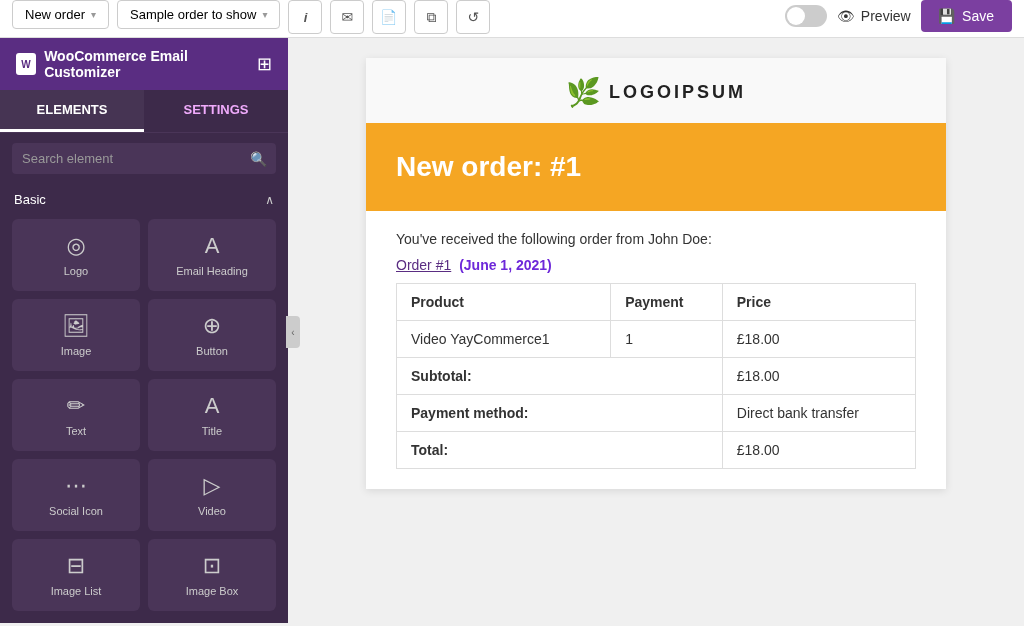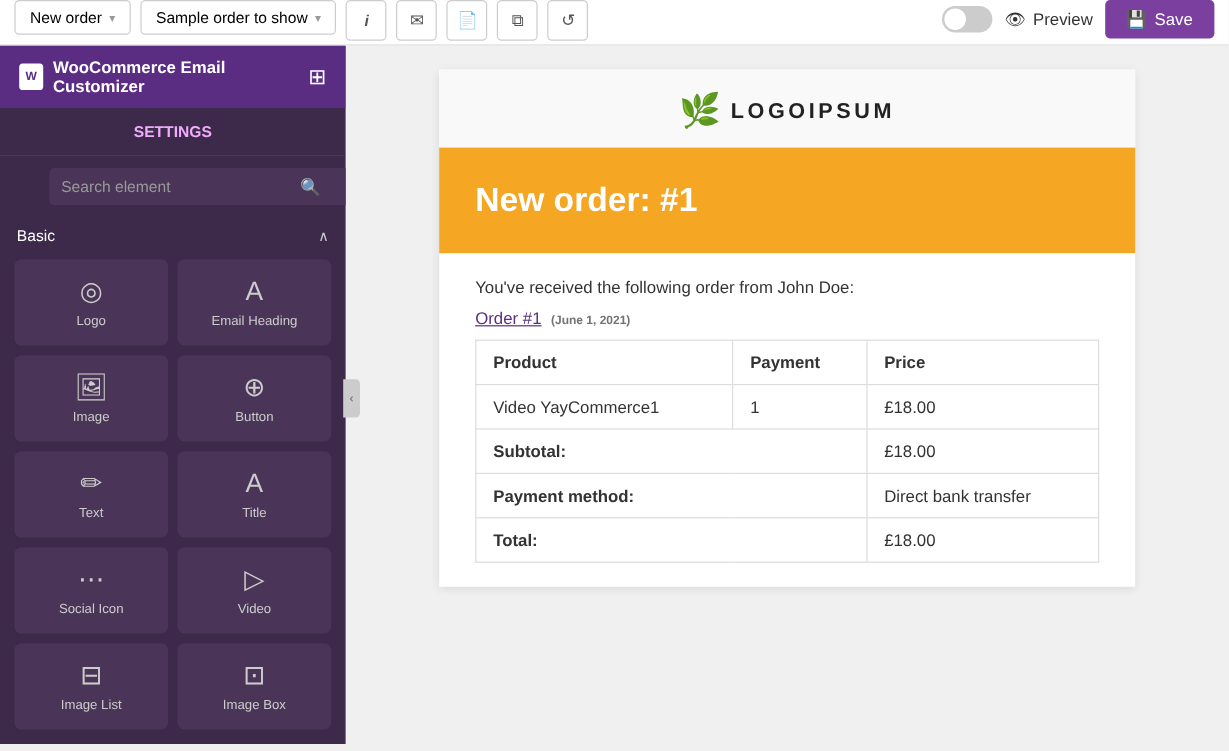--- a/index.html
+++ b/index.html
@@ -163,21 +163,20 @@
     }
     .search-box input {
       width: 100%;
       background: #4a3558;
       border: none;
       border-radius: 4px;
       padding: 8px 32px 8px 10px;
       color: #ccc;
       font-size: 13px;
       outline: none;
-      margin-left: 29px;
     }
     .search-box input::placeholder { color: #999; }
     .search-wrap {
       position: relative;
     }
     .search-icon-inner {
       position: absolute;
       right: 8px;
       top: 50%;
       transform: translateY(-50%);
@@ -281,21 +280,21 @@
       color: #fff;
       font-size: 28px;
       font-weight: 600;
     }
 
     .email-body {
       padding: 20px 30px;
     }
     .email-body p { font-size: 14px; color: #333; margin-bottom: 10px; }
     .order-link { color: #5a2d82; text-decoration: underline; }
-    .order-date { font-weight: 700; font-size: 10px; color: #737373; }
+    .order-date { font-weight: 700; font-size: 14px; color: #6d28d9; }
 
     .order-table {
       width: 100%;
       border-collapse: collapse;
       font-size: 14px;
     }
     .order-table th {
       border: 1px solid #ddd;
       padding: 10px 14px;
       text-align: left;
@@ -357,20 +356,23 @@
   <div class="sidebar-wrapper">
     <div class="sidebar">
 
       <div class="sidebar-top">
         <div class="sidebar-brand-logo">W</div>
         <span class="brand-text">WooCommerce Email Customizer</span>
         <span class="grid-icon">⊞</span>
       </div>
 
       <div class="sidebar-tabs-row">
+        <div class="stab active">
+          <span>ELEMENTS</span>
+        </div>
         <div class="stab">
           <span>SETTINGS</span>
         </div>
       </div>
 
       <div class="search-box">
         <div class="search-wrap">
           <input type="text" placeholder="Search element" style="">
           <span class="search-icon-inner">🔍</span>
         </div>

